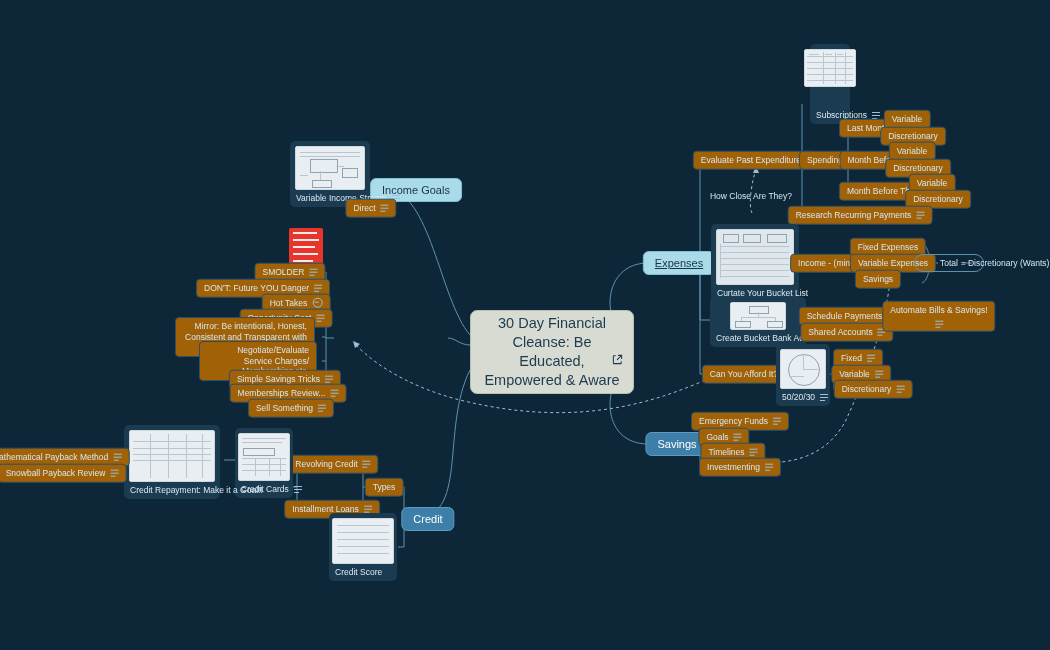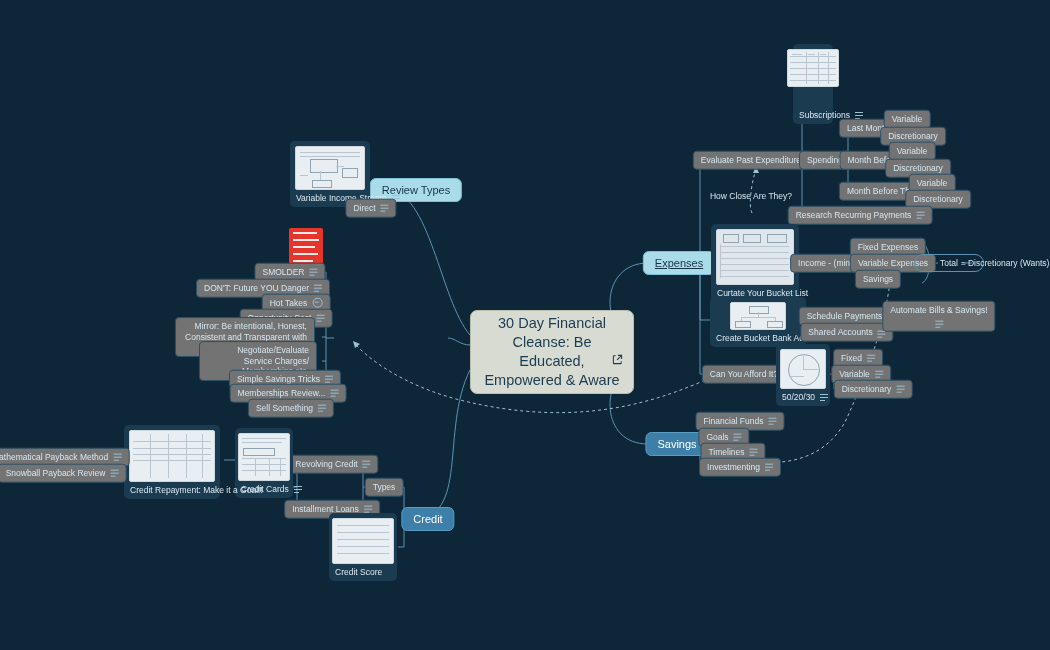--- a/index.html
+++ b/index.html
@@ -19,21 +19,21 @@
     position:absolute;
     box-sizing:border-box;
     white-space:nowrap;
     display:flex;align-items:center;
     transform:translate(-50%,-50%);
   }
   .lbl{display:inline-block;}
 
   
   .chip{
-    background:#737373;
+    background:#a16207;
     border:1px solid #2a5068;
     border-radius:4px;
     padding:3px 7px;
     font-size:8.5px;
     color:#d5e7f2;
     line-height:1.25;
     gap:5px;
   }
   .chip.wrap{white-space:normal;text-align:right;}
 
@@ -248,21 +248,21 @@
   <div id="central">
     <span class="ctxt">30 Day Financial Cleanse: Be Educated, Empowered &amp; Aware</span>
     <svg class="ext-icon" viewBox="0 0 12 12">
       <path d="M4 2 H2 A0.5 0.5 0 0 0 1.5 2.5 V10 A0.5 0.5 0 0 0 2 10.5 H9.5 A0.5 0.5 0 0 0 10 10 V8" fill="none" stroke="#1b3b50" stroke-width="1.1"></path>
       <path d="M6.5 1.5 H10.5 V5.5" fill="none" stroke="#1b3b50" stroke-width="1.1"></path>
       <path d="M10.5 1.5 L5.5 6.5" fill="none" stroke="#1b3b50" stroke-width="1.1"></path>
     </svg>
   </div>
 
   <div class="node pill-cyan" style="left:416px;top:190px;">
-    <span class="lbl">Review Types</span>
+    <span class="lbl">Income Goals</span>
   </div>
 
   <div class="imgnode" style="left:330px;top:174px;width:80px;">
     <div class="thumb" style="width:68px;height:42px;position:relative;">
       <span class="ln" style="left:4px;top:5px;width:60px;"></span>
       <span class="ln" style="left:4px;top:9px;width:60px;"></span>
       <span class="bx" style="left:14px;top:12px;width:26px;height:12px;"></span>
       <span class="bx" style="left:46px;top:21px;width:14px;height:8px;"></span>
       <span class="ln" style="left:40px;top:19px;width:8px;"></span>
       <span class="vl" style="left:24px;top:24px;height:9px;"></span>
@@ -289,21 +289,21 @@
   </div>
 
   <div class="node pill-cyan" style="left:679px;top:263px;text-decoration:underline;">
     <span>Expenses</span>
   </div>
 
   <div class="node chip" style="left:753px;top:160px;">
     <span>Evaluate Past Expenditures</span>
   </div>
 
-  <div class="imgnode" style="left:813px;top:84px;width:40px;gap:23px;">
+  <div class="imgnode" style="left:830px;top:84px;width:40px;gap:23px;">
     <div class="thumb" style="width:50px;height:36px;position:relative;">
       <span class="ln" style="left:2px;top:6px;width:46px;"></span>
       <span class="ln" style="left:2px;top:12px;width:46px;"></span>
       <span class="ln" style="left:2px;top:18px;width:46px;"></span>
       <span class="ln" style="left:2px;top:24px;width:46px;"></span>
       <span class="ln" style="left:2px;top:30px;width:46px;"></span>
       <span class="vl" style="left:18px;top:2px;height:32px;"></span>
       <span class="vl" style="left:30px;top:2px;height:32px;"></span>
       <span class="vl" style="left:40px;top:2px;height:32px;"></span>
       <span class="ln" style="left:4px;top:4px;width:10px;"></span>
@@ -420,21 +420,21 @@
   </div>
 
   <div class="node chip" style="left:851px;top:316px;">
     <span>Schedule Payments</span>
     <span class="noteicon">
         <i></i>
         <i></i>
         <i></i>
       </span>
   </div>
-  <div class="node chip" style="left:847px;top:332px;align-items:flex-end;">
+  <div class="node chip" style="left:847px;top:332px;">
     <span>Shared Accounts</span>
     <span class="noteicon">
         <i></i>
         <i></i>
         <i></i>
       </span>
   </div>
   <div class="node chip" style="left:939px;top:316px;flex-direction:column;">
     <span>Automate Bills &amp; Savings!</span>
     <span class="noteicon">
@@ -487,21 +487,21 @@
         <i></i>
         <i></i>
         <i></i>
       </span>
   </div>
 
   <div class="node pill-blue" style="left:677px;top:444px;">
     <span>Savings</span>
   </div>
   <div class="node chip" style="left:740px;top:421px;">
-    <span>Financial Funds</span>
+    <span>Emergency Funds</span>
     <span class="noteicon">
         <i></i>
         <i></i>
         <i></i>
       </span>
   </div>
   <div class="node chip" style="left:724px;top:437px;">
     <span>Goals</span>
     <span class="noteicon">
         <i></i>

